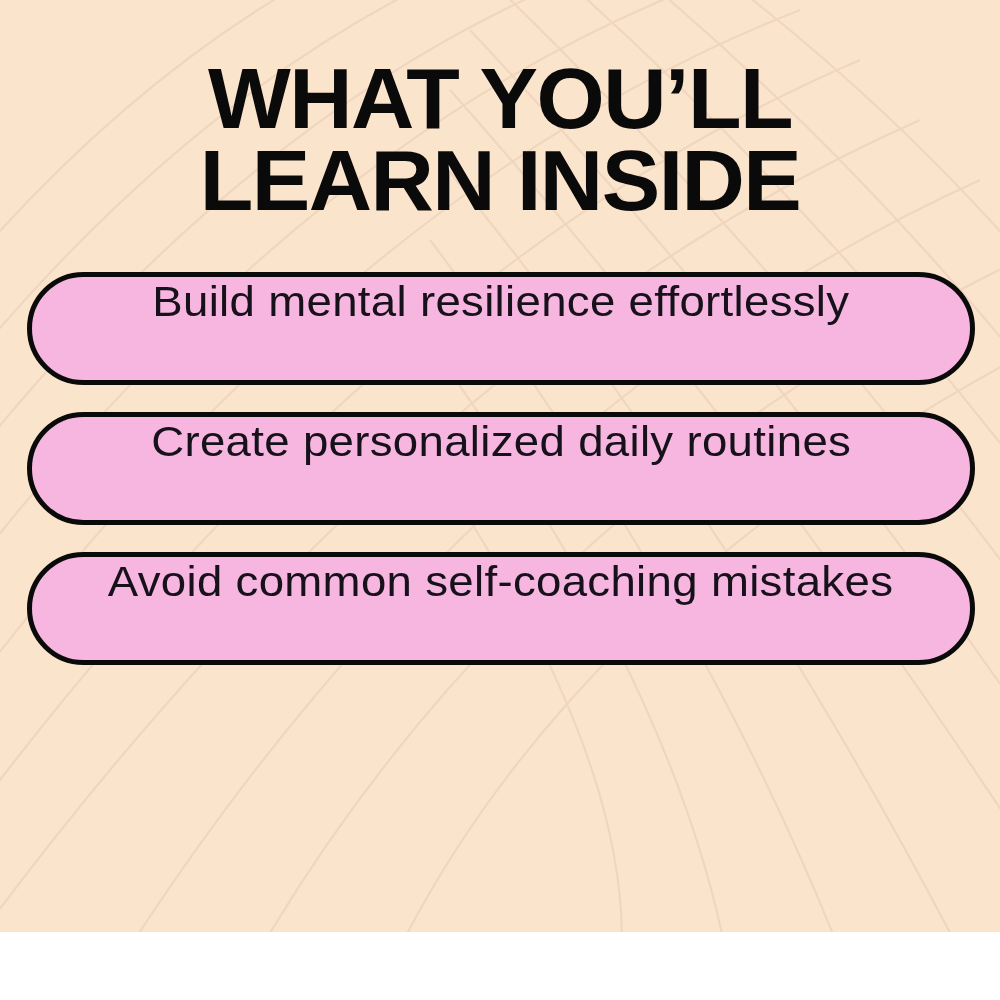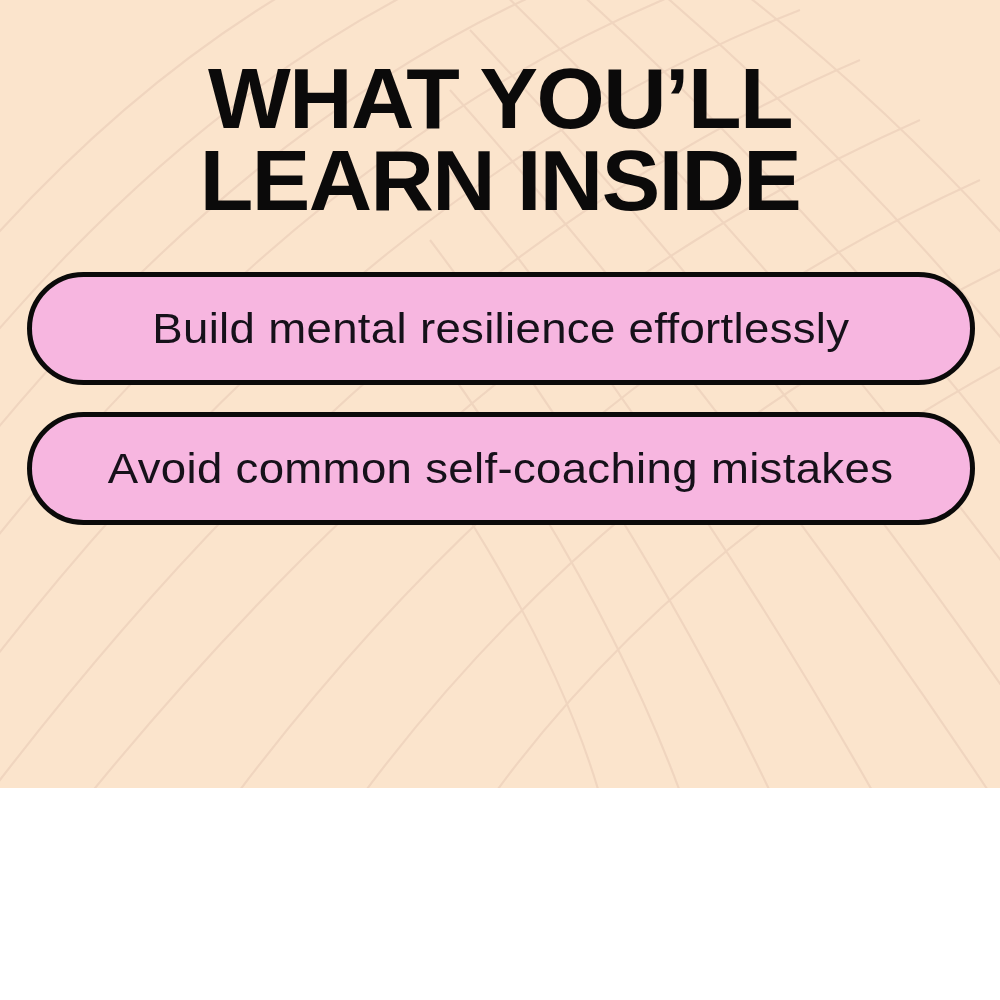--- a/index.html
+++ b/index.html
@@ -9,21 +9,21 @@
   body {
     width: 1000px;
     height: 1000px;
     overflow: hidden;
     font-family: "DejaVu Sans", sans-serif;
   }
 
   #poster {
     position: relative;
     width: 1000px;
-    height: 788px;
+    height: 932px;
     background: #fbe4cc;
     overflow: hidden;
     box-sizing: border-box;
   }
 
   
   #bg-texture {
     position: absolute;
     inset: 0;
     width: 1000px;
@@ -63,21 +63,20 @@
   .pill {
     position: relative;
     box-sizing: border-box;
     width: 948px;
     height: 113px;
     margin-bottom: 27px;
     background: #f7b6e0;
     border: 5px solid #0b0a0a;
     border-radius: 60px;
     display: flex;
-    align-items: center;
     justify-content: center;
   }
   .pill:last-child {
     margin-bottom: 8px;
   }
   .pill-label {
     font-family: "Liberation Sans Narrow", "Liberation Sans", sans-serif;
     font-weight: 400;
     font-size: 43px;
     letter-spacing: 0.3px;
@@ -121,20 +120,23 @@
     <span class="title-line">LEARN INSIDE</span>
   </div>
 
   <div id="pill-list">
 
     <div class="pill">
       <span class="pill-label">Build mental resilience effortlessly</span>
     </div>
 
 
+    <div class="pill">
+      <span class="pill-label">Create personalized daily routines</span>
+    </div>
 
 
     <div class="pill">
       <span class="pill-label">Avoid common self-coaching mistakes</span>
     </div>
 
   </div>
 </div>
 
 </body></html>

